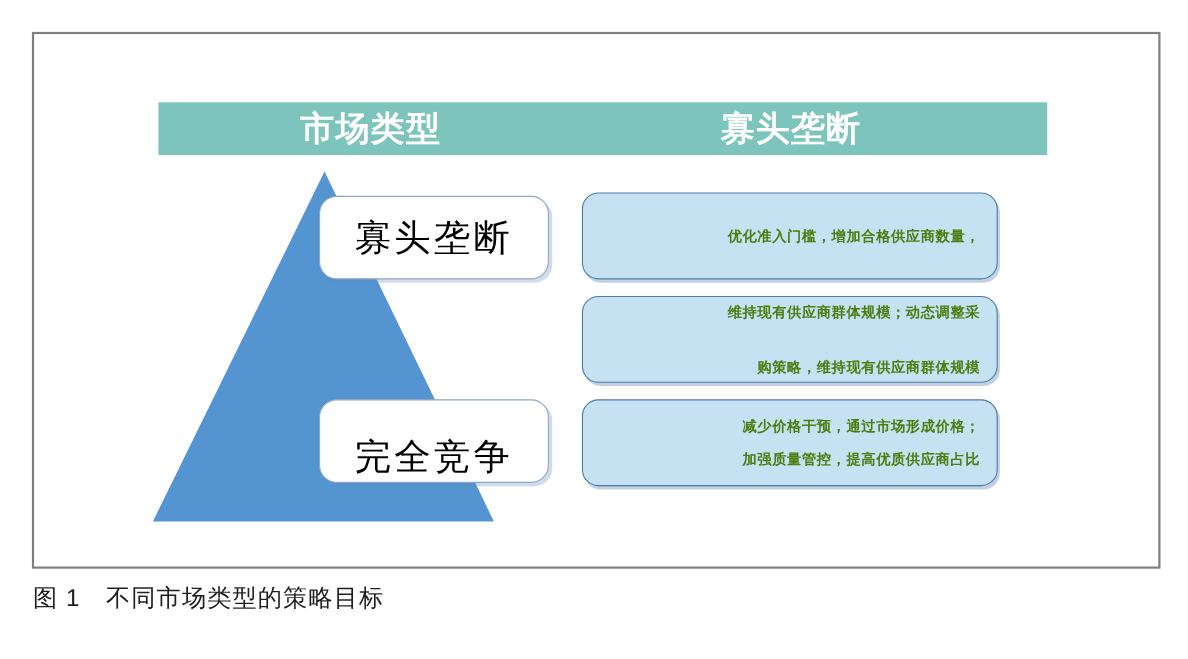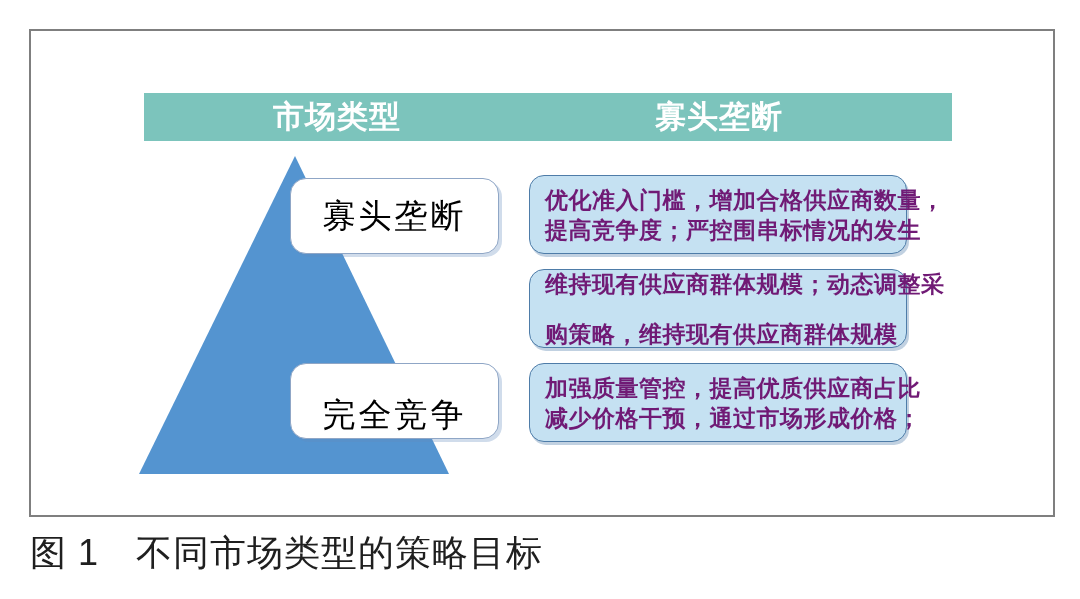--- a/index.html
+++ b/index.html
@@ -48,30 +48,30 @@
 
   .goal-box{
     position:absolute;left:527px;width:378px;height:79px;
     background:var(--goal-fill);border:1px solid var(--goal-border);
     border-radius:15px;
     box-shadow:2px 3px 0 rgba(78,124,168,0.35);
     display:flex;flex-direction:column;justify-content:center;
     padding:6px 15px;
   }
   .goal-line{
-    font-weight:bold;font-size:23px;line-height:30px;color:#701a75;
-    white-space:nowrap;letter-spacing:0.5px;
+    font-weight:bold;font-size:13px;line-height:30px;color:#4d7c0f;
+    white-space:nowrap;letter-spacing:0.5px;text-align:right;
   }
   .goal-1{top:173px;}
   .goal-2{top:267px;gap:20px;}
   .goal-3{top:361px;}
 
   .caption{
     position:absolute;left:30px;top:529px;
-    font-size:36px;color:#1f1f1f;letter-spacing:1px;white-space:nowrap;
+    font-size:22px;color:#1f1f1f;letter-spacing:1px;white-space:nowrap;
   }
 </style>
 </head>
 <body>
 
 <div class="frame">
 
   <div class="header-bar" style="left:113px;top:62px;">
     <span class="header-label col1">市场类型</span>
     <span class="header-label col2">寡头垄断</span>
@@ -83,26 +83,25 @@
 
   <div class="level-box level-1" style="left:259px;top:147px;">
     <span class="level-label">寡头垄断</span>
   </div>
   <div class="level-box level-3" style="left:259px;top:332px;">
     <span class="level-label">完全竞争</span>
   </div>
 
   <div class="goal-box goal-1" style="left:498px;top:144px;">
     <span class="goal-line">优化准入门槛，增加合格供应商数量，</span>
-    <span class="goal-line">提高竞争度；严控围串标情况的发生</span>
   </div>
   <div class="goal-box goal-2" style="left:498px;top:238px;">
     <span class="goal-line">维持现有供应商群体规模；动态调整采</span>
     <span class="goal-line">购策略，维持现有供应商群体规模</span>
   </div>
   <div class="goal-box goal-3" style="left:498px;top:332px;">
+    <span class="goal-line">减少价格干预，通过市场形成价格；</span>
     <span class="goal-line">加强质量管控，提高优质供应商占比</span>
-    <span class="goal-line">减少价格干预，通过市场形成价格；</span>
   </div>
 
 </div>
 
 <div class="caption">图 1　不同市场类型的策略目标</div>
 
 </body></html>

